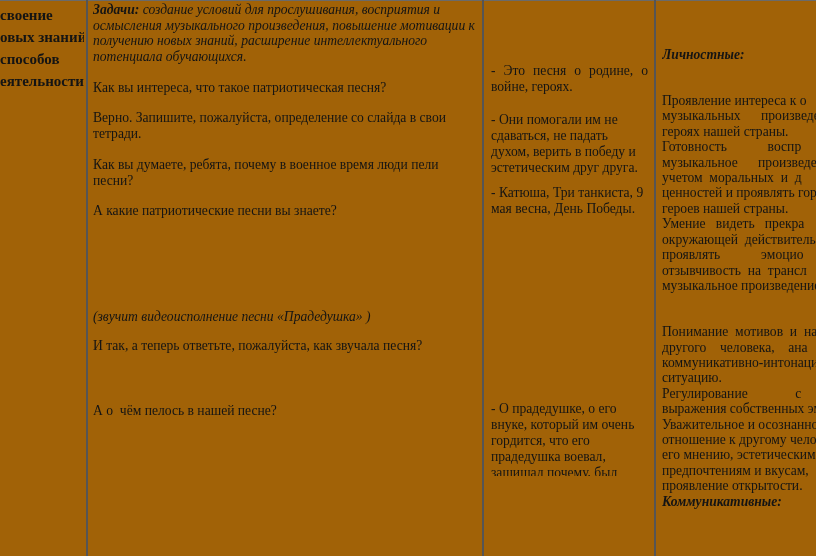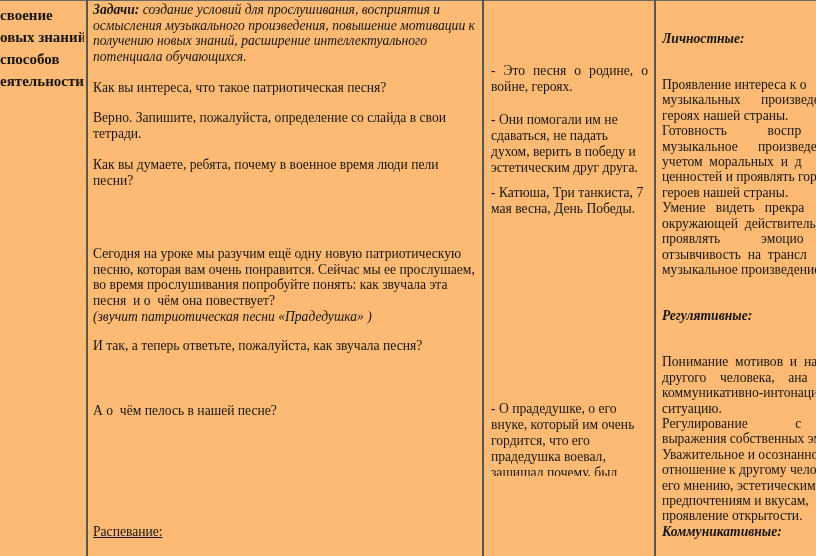--- a/index.html
+++ b/index.html
@@ -1,19 +1,19 @@
 <!DOCTYPE html>
 <html lang="ru"><head>
 <meta charset="utf-8">
 <style>
   html,body{margin:0;padding:0;background:#e8e8e8;}
   .page{
     position:relative;
     width:816px;height:556px;
-    background:#fdba74;
+    background:#a16207;
     overflow:hidden;
     font-family:"Liberation Serif","DejaVu Serif",serif;
     color:#141414;
   }
   .topline{position:absolute;left:0;top:0;width:816px;height:1px;background:#6a6a6a;}
   .vline{position:absolute;top:0;height:556px;width:2px;background:#555;}
   .vline.v1{left:86px;}
   .vline.v2{left:482px;}
   .vline.v3{left:654px;}
 
@@ -21,21 +21,21 @@
   .col1{
     left:0;width:84px;height:556px;overflow:hidden;
     font-weight:bold;font-size:15px;line-height:22px;
     white-space:pre;padding-top:4px;box-sizing:border-box;
   }
   .col2{left:93px;width:388px;height:556px;overflow:hidden;}
   .col3{left:491px;width:157px;height:476px;overflow:hidden;}
   .col4{
     left:662px;width:154px;height:556px;overflow:hidden;
     font-size:13.6px;line-height:15.4px;white-space:pre;
-    padding-top:0;box-sizing:border-box;
+    padding-top:16px;box-sizing:border-box;
   }
 
   .para{
     position:absolute;left:0;width:100%;
     font-size:13.6px;line-height:15.7px;
     white-space:pre;
   }
   .ans{
     position:absolute;left:0;width:100%;
     font-size:13.6px;line-height:16px;
@@ -65,50 +65,45 @@
   <div class="col col2">
     <div class="para i" style="top:2px"><span class="bi">Задачи:</span><span> создание условий для прослушивания, восприятия и
 осмысления музыкального произведения, повышение мотивации к
 получению новых знаний, расширение интеллектуального
 потенциала обучающихся.</span></div>
     <div class="para" style="top:80px">Как вы интереса, что такое патриотическая песня?</div>
     <div class="para" style="top:157px">Как вы думаете, ребята, почему в военное время люди пели
 песни?</div>
     <div class="para" style="top:110px">Верно. Запишите, пожалуйста, определение со слайда в свои
 тетради.</div>
-    <div class="para" style="top:246px">Сегодня на уроке мы разучим ещё одну новую патриотическую
-песню, которая вам очень понравится. Сейчас мы ее прослушаем,
-во время прослушивания попробуйте понять: как звучала эта
-песня  и о  чём она повествует?</div>
-    <div class="para i" style="top:309px">(звучит патриотическая песни «Прадедушка» )</div>
+    <div class="para" style="top:203px">А какие патриотические песни вы знаете?</div>
+    <div class="para i" style="top:309px">(звучит видеоисполнение песни «Прадедушка» )</div>
     <div class="para" style="top:338px">И так, а теперь ответьте, пожалуйста, как звучала песня?</div>
     <div class="para" style="top:403px">А о  чём пелось в нашей песне?</div>
-    <div class="para u" style="top:524px">Распевание:</div>
   </div>
 
   <div class="col col3">
     <div class="ans justify" style="top:63px">- Это песня о родине, о войне, героях.</div>
     <div class="ans" style="top:112px">- Они помогали им не сдаваться, не падать духом, верить в победу и эстетическим друг друга.</div>
-    <div class="ans" style="top:185px">- Катюша, Три танкиста, 7 мая весна, День Победы.</div>
+    <div class="ans" style="top:185px">- Катюша, Три танкиста, 9 мая весна, День Победы.</div>
     <div class="ans" style="top:401px">- О прадедушке, о его внуке, который им очень гордится, что его прадедушка воевал, защищал почему, был смелым и добрым.</div>
   </div>
 
   <div class="col col4">
     <div class="hdr">Личностные:</div>
     <div>Проявление интереса к о
 музыкальных      произведе
 героях нашей страны.
 Готовность            воспр
 музыкальное      произведе
 учетом  моральных  и  д
 ценностей и проявлять гор
 героев нашей страны.
 Умение   видеть   прекра
 окружающей  действитель
 проявлять            эмоцио
 отзывчивость  на  трансл
 музыкальное произведение</div>
-    <div class="hdr">Регулятивные:</div>
     <div><div>Понимание  мотивов  и  на</div><div>другого    человека,    ана</div><div>коммуникативно-интонаци</div><div>ситуацию.</div><div>Регулирование              с</div><div>выражения собственных эм</div><div>Уважительное и осознанно</div><div>отношение к другому чело</div><div>его мнению, эстетическим</div><div>предпочтениям и вкусам,</div><div>проявление открытости.</div><div class="hdr">Коммуникативные:</div></div>
     
   </div>
 
 </div>
 
 </body></html>

